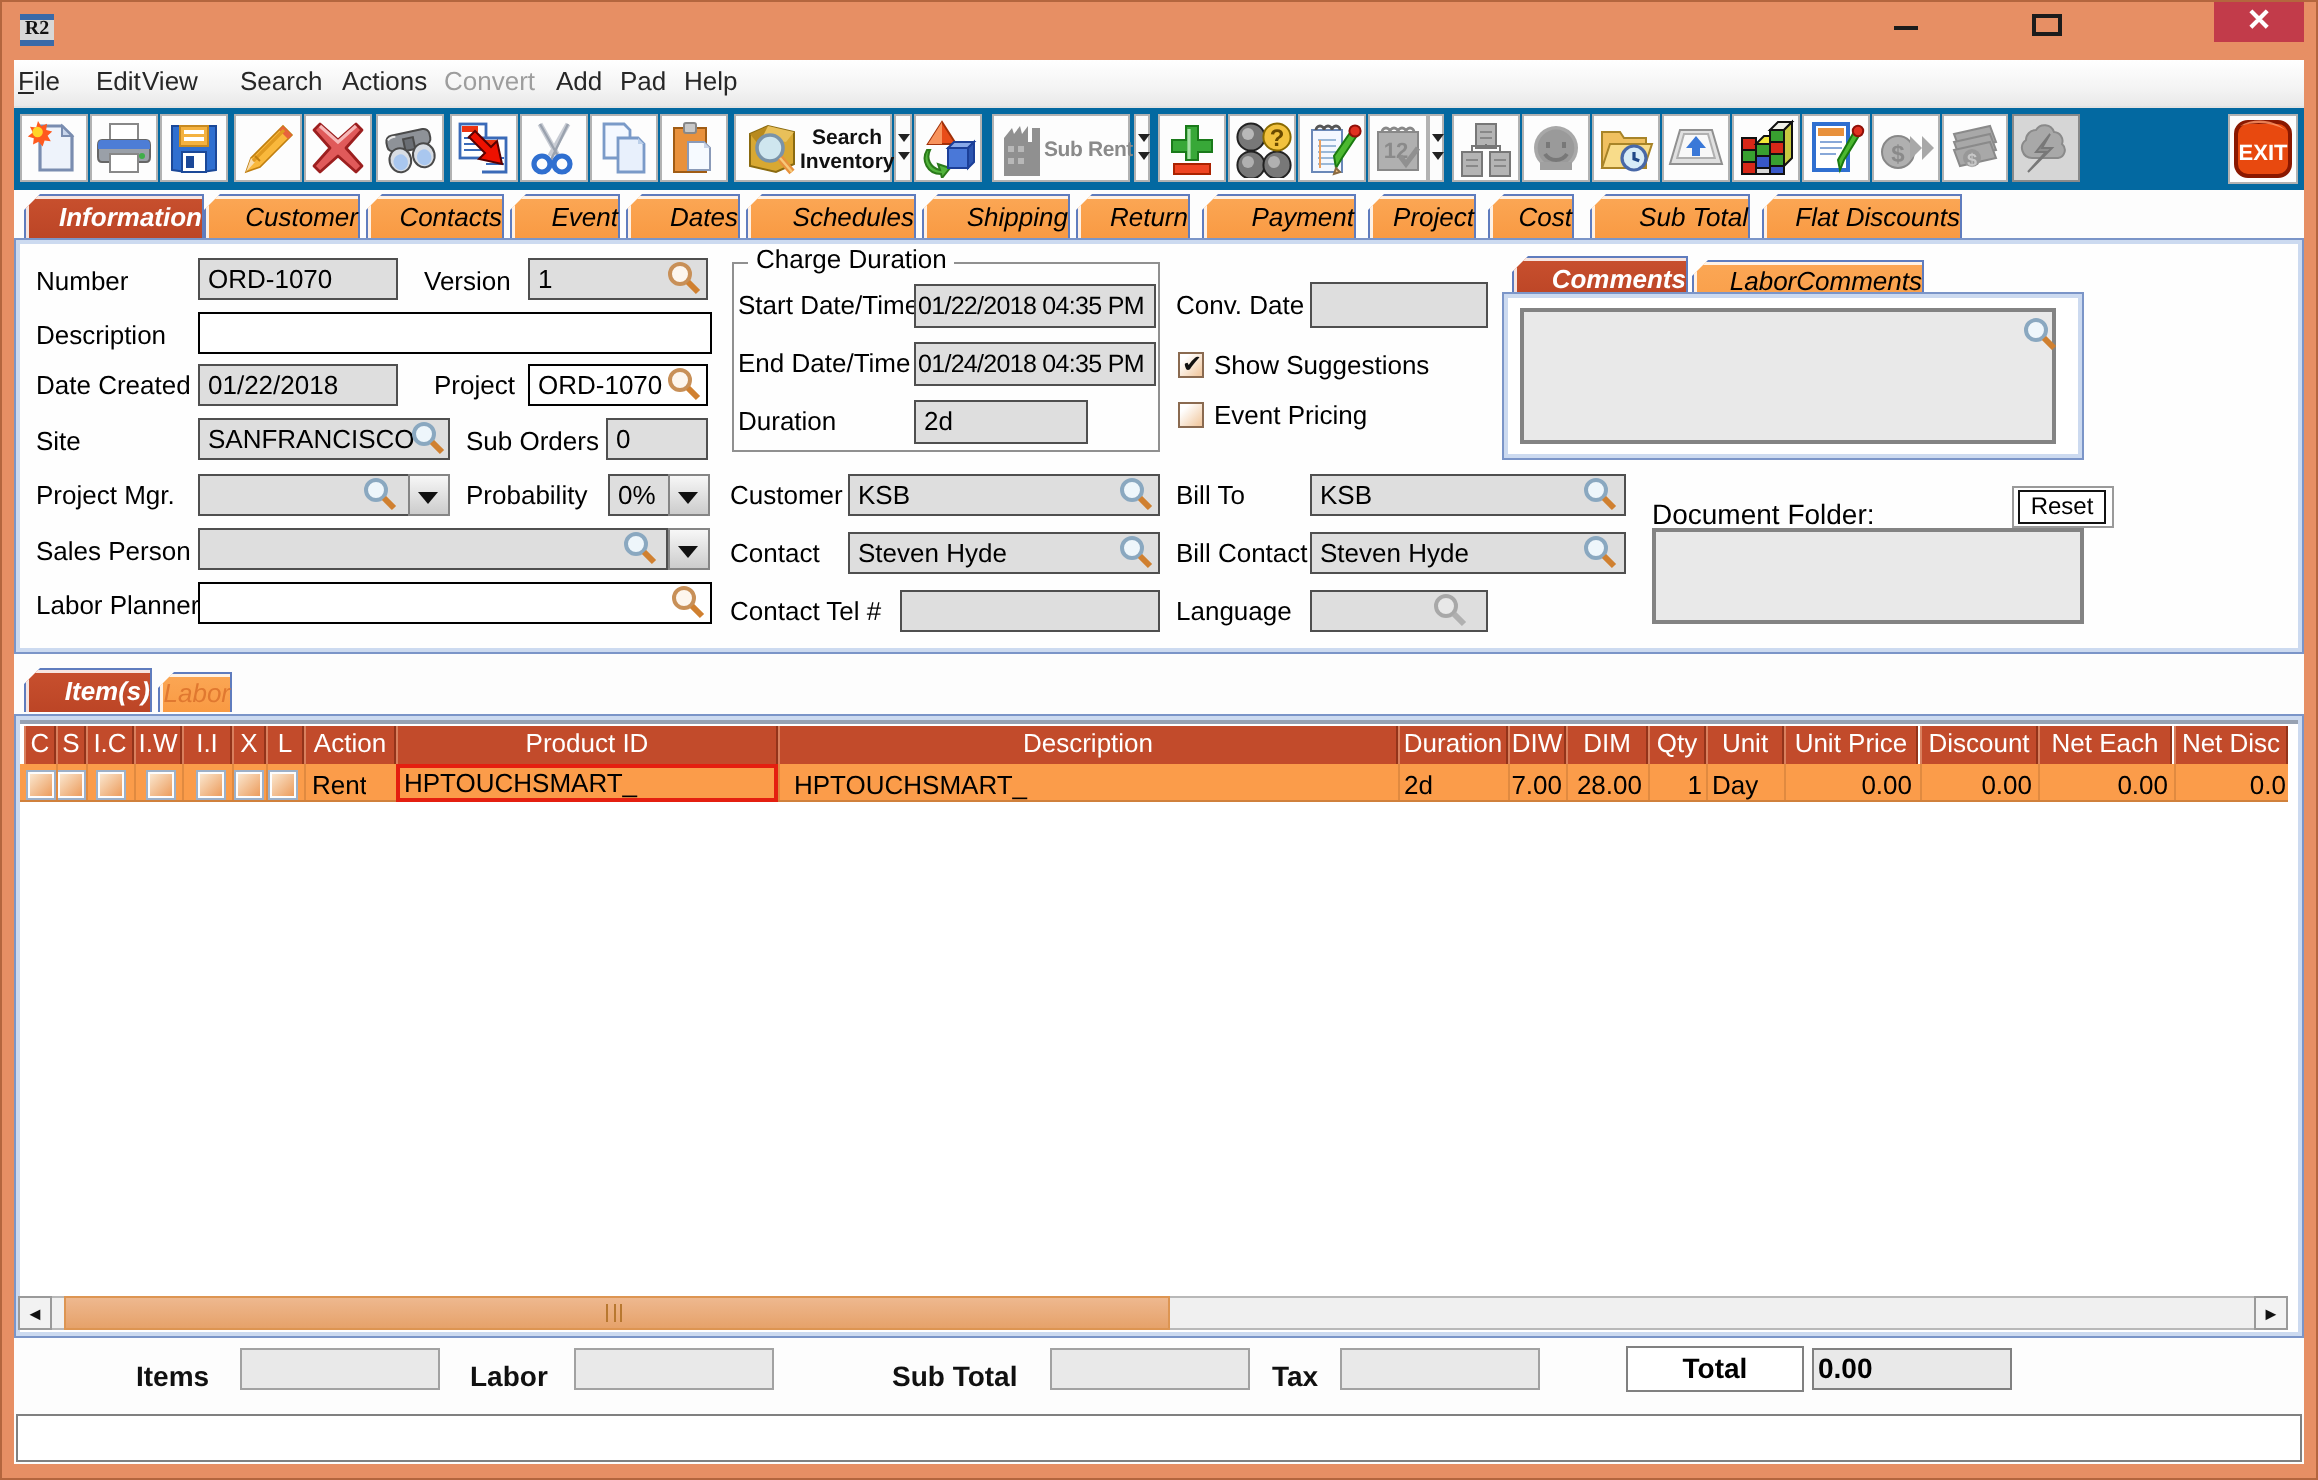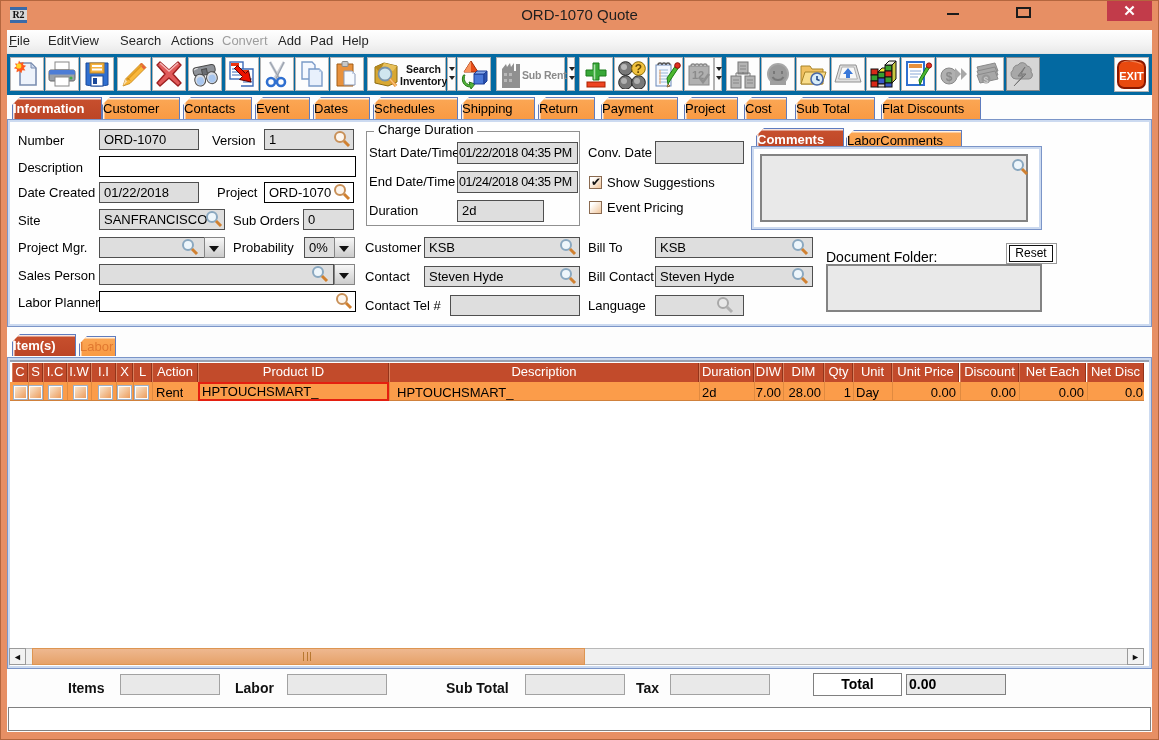--- a/index.html
+++ b/index.html
@@ -17,21 +17,21 @@
 #menubar > span { position:absolute; top:3px; }
 
 #toolbar { position:absolute; left:0; top:23px; width:1145px; height:42px; background:#0369a1; border-top:1px solid #e2e2e2; }
 .tb { position:absolute; top:3px; height:34px; width:34px; background:#fdfdfd; border:1px solid #b2b2b2; }
 .tb svg { position:absolute; left:1px; top:1px; }
 .tb.dd { width:9px; background:#fcfcfc; }
 .tb.dd:before, .tb.dd:after { content:""; position:absolute; left:1px; border:3px solid transparent; border-top:4px solid #222; }
 .tb.dd:before { top:9px; } .tb.dd:after { top:18px; }
 .tbw { font-weight:bold; font-size:12px; color:#111; }
 
-.tab { position:absolute; height:22px; background:linear-gradient(#fba755,#f99a43); border:1px solid #5f7cbe; border-bottom:none; color:#000; font-size:13px; text-align:left; clip-path:polygon(0 100%, 0 8px, 8px 0, 100% 0, 100% 100%); box-shadow:inset 1.5px 1.5px 0 rgba(255,255,255,.85); }
+.tab { position:absolute; height:22px; background:linear-gradient(#fba755,#f99a43); border:1px solid #5f7cbe; border-bottom:none; color:#000; font-size:13px; text-align:right; clip-path:polygon(0 100%, 0 8px, 8px 0, 100% 0, 100% 100%); box-shadow:inset 1.5px 1.5px 0 rgba(255,255,255,.85);font-style:italic; }
 .tab.sel { background:linear-gradient(#c8502e,#bc4526); color:#fff; font-weight:bold; }
 
 #infopanel { position:absolute; left:1px; top:90px; width:1143px; height:206px; background:#fefefe; border:2px solid #ccdaf0; box-shadow:0 0 0 1px #7b95c8; }
 #gridwrap { position:absolute; left:1px; top:328px; width:1143px; height:310px; border:2px solid #ccdaf0; box-shadow:0 0 0 1px #7b95c8; background:#ffffff; }
 
 .lbl { position:absolute; font-size:13px; color:#000; white-space:nowrap; }
 .fld { position:absolute; font-size:13px; color:#000; background:#dedede; border:1px solid #4f4f4f; line-height:19px; padding-left:4px; white-space:nowrap; overflow:hidden; height:21px; }
 .fld.wh { background:#fff; border:1px solid #000; }
 .mag { position:absolute; width:19px; height:19px; }
 .ddb { position:absolute; width:21px; height:21px; background:linear-gradient(#f7f7f7,#cccccc); border:1px solid #858585; }
@@ -46,21 +46,20 @@
 .gcb { position:absolute; width:13px; height:13px; background:linear-gradient(135deg,#fae6ce,#ec9c5c); border:1px solid #fdfdfd; outline:1px solid #9db0c8; }
 
 .sbtn { position:absolute; width:17px; height:17px; background:#f2f2f2; border:1px solid #9a9a9a; font-size:9px; color:#111; text-align:center; line-height:16px; }
 
 .tfld { position:absolute; height:21px; background:#e9e9e9; border:1px solid #a2a2a2; }
 .blbl { position:absolute; font-weight:bold; font-size:14px; color:#111; white-space:nowrap; }
 </style></head>
 <body>
 <div id="titlebar">
   <div id="appicon">R2</div>
-  <div id="title">ORD-1070 Quote</div>
   <div id="btnmin"></div>
   <div id="btnmax"></div>
   <div id="btnclose">✕</div>
 </div>
 <div id="client">
   <div id="menubar">
     <span style="left:2px"><span style="text-decoration:underline">F</span>ile</span>
     <span style="left:41px">Edit</span>
     <span style="left:64px">View</span>
     <span style="left:113px">Search</span>

